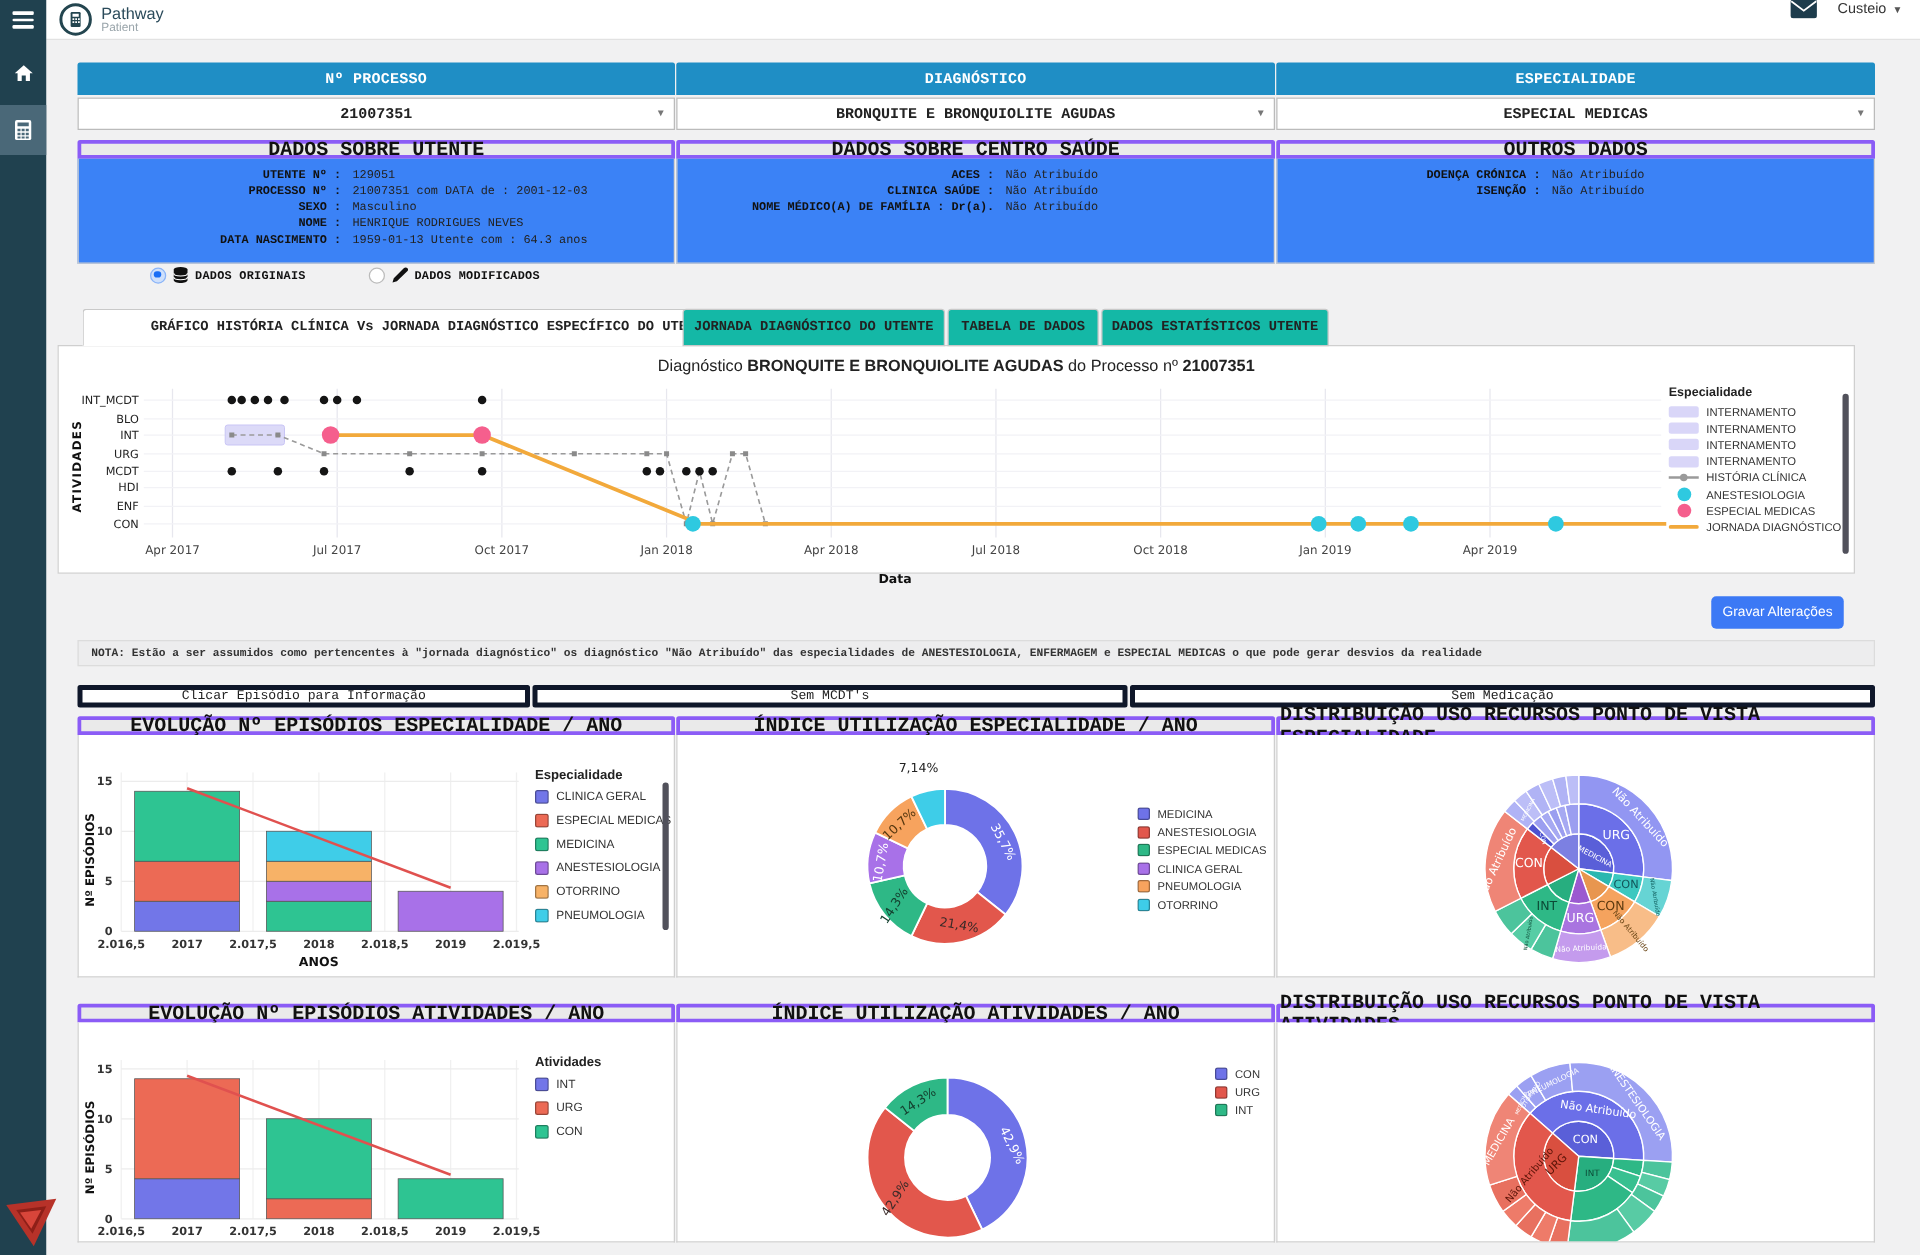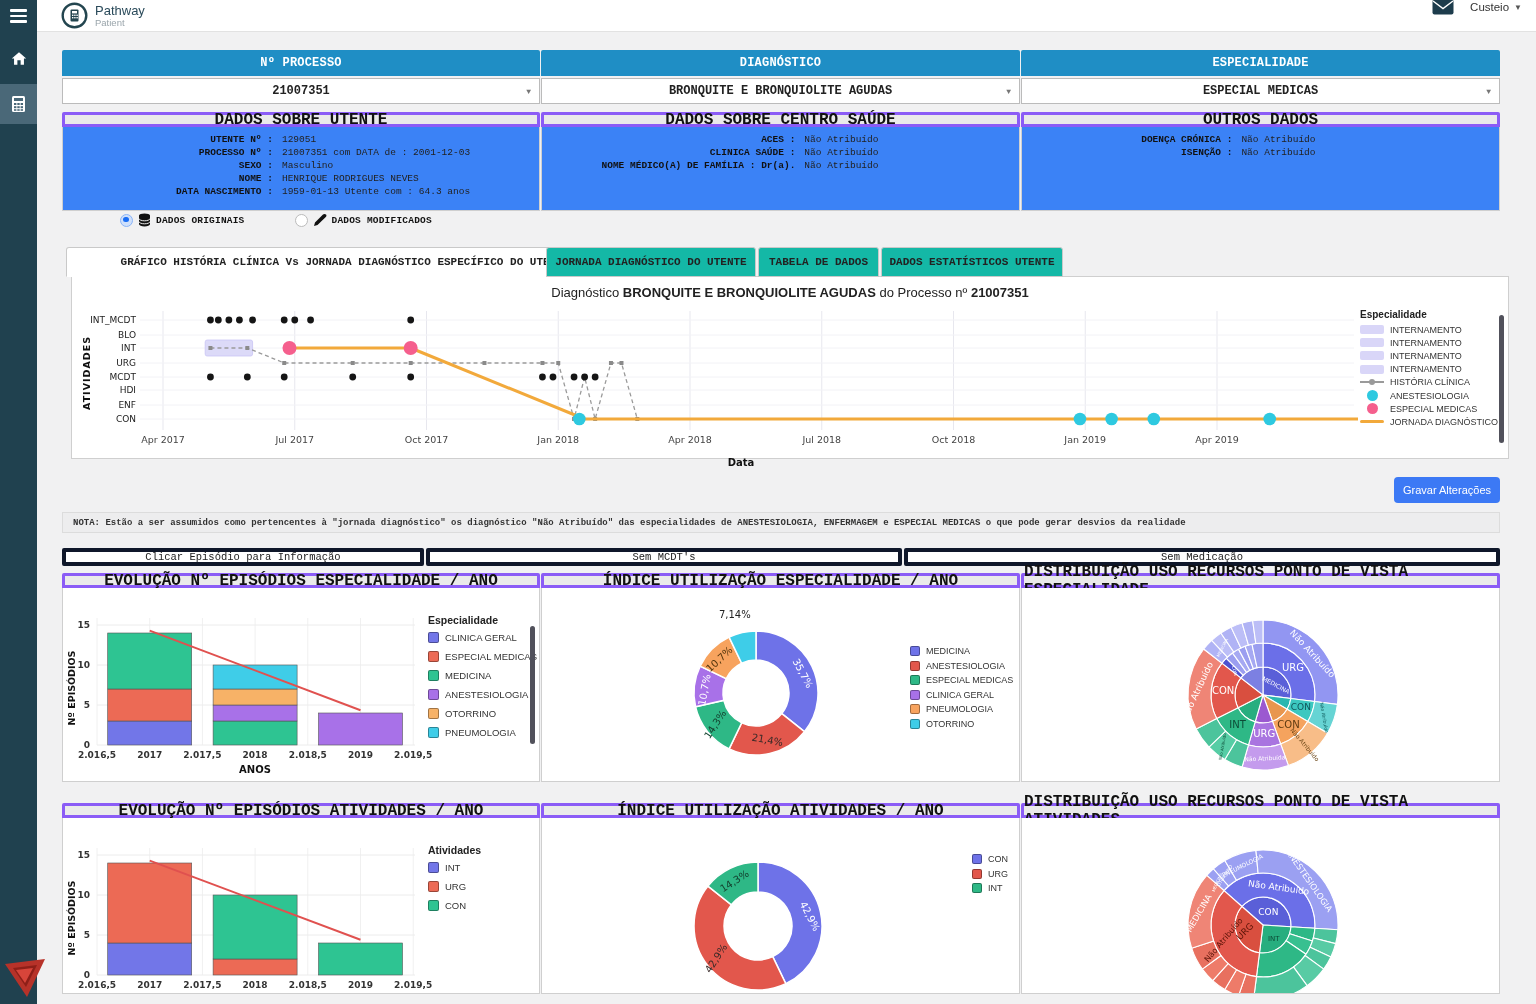--- a/index.html
+++ b/index.html
@@ -7,21 +7,21 @@
   .page{position:relative;width:1536px;height:1004px}
   .abs{position:absolute}
   .serif{font-family:Liberation Mono, monospace}
   
   .sidebar{left:0;top:0;width:37px;height:1004px;background:#20414f;z-index:5}
   .hamburger{width:37px;height:32px;display:flex;flex-direction:column;justify-content:center;align-items:center;gap:3px;cursor:pointer}
   .hamburger span{display:block;width:17px;height:2.4px;background:#fff;border-radius:1px}
   .side-item{width:37px;height:36px;display:flex;align-items:center;justify-content:center;margin-top:8px;cursor:pointer}
   .side-item.active{background:#4a6878;height:40px}
   .topbar{left:37px;top:0;width:1499px;height:32px;background:#fff;border-bottom:1px solid #e2e2e2;z-index:4}
-  .brand{position:absolute;left:24px;top:2px;display:flex;align-items:center;gap:7px}
+  .brand{position:absolute;left:10px;top:2px;display:flex;align-items:center;gap:7px}
   .brand-name{font-size:13px;color:#2a4a5a;line-height:14px}
   .brand-sub{font-size:9.5px;color:#9aa5ab;line-height:10px}
   .top-right{position:absolute;right:14px;top:0;height:14px;display:flex;align-items:center;gap:16px}
   .user-menu{font-size:11.5px;color:#333;display:flex;align-items:center;gap:5px;cursor:pointer}
   .caret{font-size:8px;color:#555}
   .content-bg{left:37px;top:32px;width:1499px;height:972px;background:#f1f1f2}
   
   .bluehdr{height:26px;background:#1f8ec5;color:#fff;font-weight:bold;font-size:12px;display:flex;align-items:center;justify-content:center;border-radius:2px 2px 0 0;letter-spacing:.2px}
   .selfield{position:relative;height:26px;margin-top:2px;background:#fff;border:1px solid #bbb;font-weight:bold;font-size:12px;color:#222;display:flex;align-items:center;justify-content:center;cursor:pointer}
   .selfield .caret{position:absolute;right:8px;color:#777}
@@ -231,21 +231,21 @@
   <div class="tab serif" style="left:546px;width:210px">
       <span>JORNADA DIAGNÓSTICO DO UTENTE</span>
     </div>
   <div class="tab serif" style="left:758px;width:121px">
       <span>TABELA DE DADOS</span>
     </div>
   <div class="tab serif" style="left:881px;width:182px">
       <span>DADOS ESTATÍSTICOS UTENTE</span>
     </div>
 
-  <div class="abs card" style="left:71px;top:276px;width:1438px;height:183px;z-index:2">
+  <div class="abs card" style="left:46px;top:276px;width:1438px;height:183px;z-index:2">
     <div class="chart-title">
       <span>Diagnóstico </span><b>BRONQUITE E BRONQUIOLITE AGUDAS</b><span> do Processo nº </span><b>21007351</b>
     </div>
     <div class="abs" style="left:6px;top:26px"><svg width="1280" height="168">
           <g>
             <line x1="85" y1="8" x2="85" y2="127" stroke="#e7e7ee" stroke-width="1"></line>
             <line x1="216.75" y1="8" x2="216.75" y2="127" stroke="#e7e7ee" stroke-width="1"></line>
             <line x1="348.5" y1="8" x2="348.5" y2="127" stroke="#e7e7ee" stroke-width="1"></line>
             <line x1="480.25" y1="8" x2="480.25" y2="127" stroke="#e7e7ee" stroke-width="1"></line>
             <line x1="612" y1="8" x2="612" y2="127" stroke="#e7e7ee" stroke-width="1"></line>

